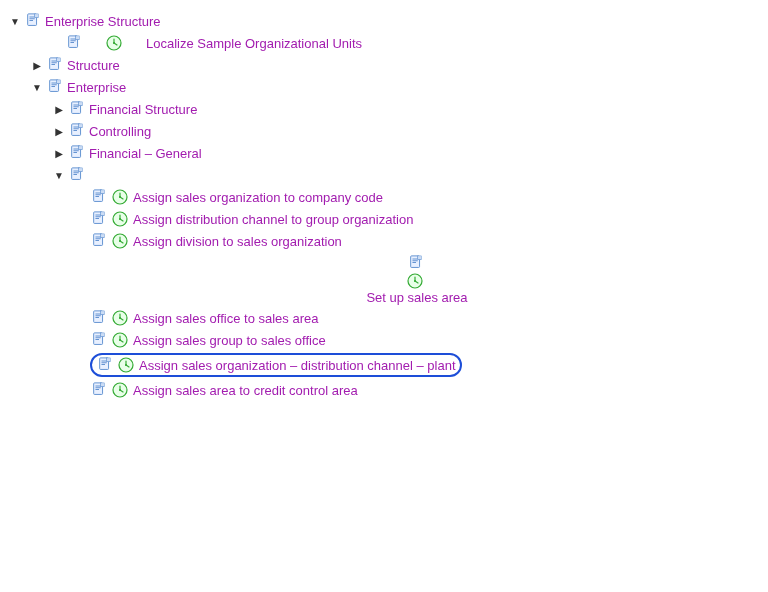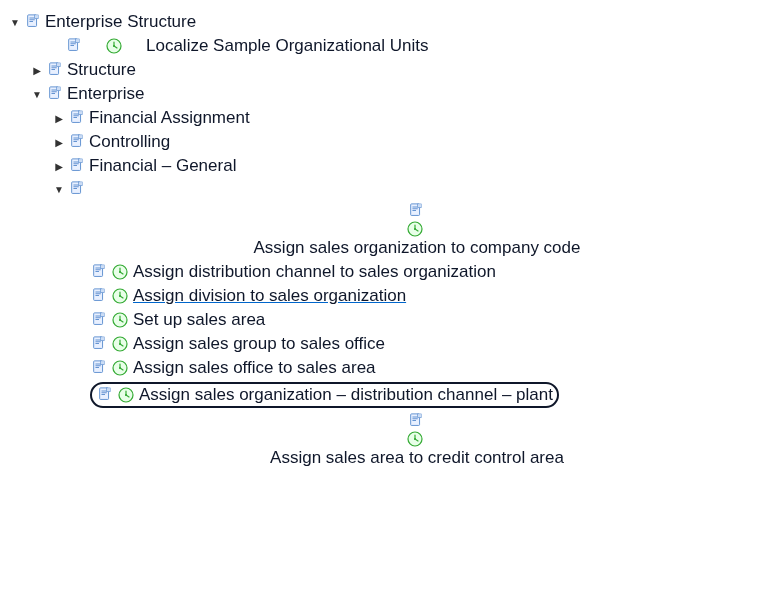--- a/index.html
+++ b/index.html
@@ -16,22 +16,22 @@
       padding: 10px 8px;
       background: #fff;
     }
     .tree-node {
       display: flex;
       align-items: center;
       padding: 2px 0;
       white-space: nowrap;
     }
     .tree-node-label {
-      color: #0f172a;
-      font-size: 17px;
+      color: #a21caf;
+      font-size: 13px;
       cursor: pointer;
     }
 
     .expander {
       display: inline-flex;
       align-items: center;
       justify-content: center;
       width: 14px;
       height: 14px;
       margin-right: 2px;
@@ -69,21 +69,21 @@
       margin-right: 4px;
       flex-shrink: 0;
     }
     .icon-clock svg {
       width: 16px;
       height: 16px;
     }
 
     
     .highlighted-row {
-      border: 2px solid #0f172a;
+      border: 2px solid #1d4ed8;
       border-radius: 14px;
       padding: 1px 4px;
       display: inline-flex;
       align-items: center;
     }
   </style>
 </head>
 <body>
 
 <div class="tree-container">
@@ -157,21 +157,21 @@
       <span class="icon-doc">
         <svg viewBox="0 0 16 18" xmlns="http://www.w3.org/2000/svg">
     <rect x="2" y="1" width="10" height="13" rx="1" fill="#e8f0ff" stroke="#5588cc" stroke-width="1"></rect>
     <rect x="4" y="4" width="6" height="1" fill="#5588cc"></rect>
     <rect x="4" y="6" width="6" height="1" fill="#5588cc"></rect>
     <rect x="4" y="8" width="4" height="1" fill="#5588cc"></rect>
     <polygon points="10,1 14,5 10,5" fill="#b8ccee" stroke="#5588cc" stroke-width="0.5"></polygon>
     <rect x="10" y="1" width="4" height="4" rx="0" fill="#ccddf5" stroke="#5588cc" stroke-width="0.5"></rect>
   </svg>
       </span>
-      <span class="tree-node-label">Financial Assignment</span>
+      <span class="tree-node-label">Financial Structure</span>
     </div>
     <div class="tree-node" style="padding-left: 44px;">
       <span class="expander">▶</span>
       <span class="icon-doc">
         <svg viewBox="0 0 16 18" xmlns="http://www.w3.org/2000/svg">
     <rect x="2" y="1" width="10" height="13" rx="1" fill="#e8f0ff" stroke="#5588cc" stroke-width="1"></rect>
     <rect x="4" y="4" width="6" height="1" fill="#5588cc"></rect>
     <rect x="4" y="6" width="6" height="1" fill="#5588cc"></rect>
     <rect x="4" y="8" width="4" height="1" fill="#5588cc"></rect>
     <polygon points="10,1 14,5 10,5" fill="#b8ccee" stroke="#5588cc" stroke-width="0.5"></polygon>
@@ -200,106 +200,106 @@
         <svg viewBox="0 0 16 18" xmlns="http://www.w3.org/2000/svg">
     <rect x="2" y="1" width="10" height="13" rx="1" fill="#e8f0ff" stroke="#5588cc" stroke-width="1"></rect>
     <rect x="4" y="4" width="6" height="1" fill="#5588cc"></rect>
     <rect x="4" y="6" width="6" height="1" fill="#5588cc"></rect>
     <rect x="4" y="8" width="4" height="1" fill="#5588cc"></rect>
     <polygon points="10,1 14,5 10,5" fill="#b8ccee" stroke="#5588cc" stroke-width="0.5"></polygon>
     <rect x="10" y="1" width="4" height="4" rx="0" fill="#ccddf5" stroke="#5588cc" stroke-width="0.5"></rect>
   </svg>
       </span>
     </div>
+    <div class="tree-node" style="padding-left: 66px;">
+      <span class="expander-spacer"></span>
+      <span class="icon-doc">
+        <svg viewBox="0 0 16 18" xmlns="http://www.w3.org/2000/svg">
+    <rect x="2" y="1" width="10" height="13" rx="1" fill="#e8f0ff" stroke="#5588cc" stroke-width="1"></rect>
+    <rect x="4" y="4" width="6" height="1" fill="#5588cc"></rect>
+    <rect x="4" y="6" width="6" height="1" fill="#5588cc"></rect>
+    <rect x="4" y="8" width="4" height="1" fill="#5588cc"></rect>
+    <polygon points="10,1 14,5 10,5" fill="#b8ccee" stroke="#5588cc" stroke-width="0.5"></polygon>
+    <rect x="10" y="1" width="4" height="4" rx="0" fill="#ccddf5" stroke="#5588cc" stroke-width="0.5"></rect>
+  </svg>
+      </span>
+      <span class="icon-clock">
+        <svg viewBox="0 0 16 16" xmlns="http://www.w3.org/2000/svg">
+    <circle cx="8" cy="8" r="7" fill="#e8ffe8" stroke="#33aa33" stroke-width="1.2"></circle>
+    <line x1="8" y1="8" x2="8" y2="4" stroke="#33aa33" stroke-width="1.2" stroke-linecap="round"></line>
+    <line x1="8" y1="8" x2="11" y2="10" stroke="#33aa33" stroke-width="1.2" stroke-linecap="round"></line>
+    <circle cx="8" cy="8" r="1" fill="#33aa33"></circle>
+  </svg>
+      </span>
+      <span class="tree-node-label">Assign sales organization to company code</span>
+    </div>
+    <div class="tree-node" style="padding-left: 66px;">
+      <span class="expander-spacer"></span>
+      <span class="icon-doc">
+        <svg viewBox="0 0 16 18" xmlns="http://www.w3.org/2000/svg">
+    <rect x="2" y="1" width="10" height="13" rx="1" fill="#e8f0ff" stroke="#5588cc" stroke-width="1"></rect>
+    <rect x="4" y="4" width="6" height="1" fill="#5588cc"></rect>
+    <rect x="4" y="6" width="6" height="1" fill="#5588cc"></rect>
+    <rect x="4" y="8" width="4" height="1" fill="#5588cc"></rect>
+    <polygon points="10,1 14,5 10,5" fill="#b8ccee" stroke="#5588cc" stroke-width="0.5"></polygon>
+    <rect x="10" y="1" width="4" height="4" rx="0" fill="#ccddf5" stroke="#5588cc" stroke-width="0.5"></rect>
+  </svg>
+      </span>
+      <span class="icon-clock">
+        <svg viewBox="0 0 16 16" xmlns="http://www.w3.org/2000/svg">
+    <circle cx="8" cy="8" r="7" fill="#e8ffe8" stroke="#33aa33" stroke-width="1.2"></circle>
+    <line x1="8" y1="8" x2="8" y2="4" stroke="#33aa33" stroke-width="1.2" stroke-linecap="round"></line>
+    <line x1="8" y1="8" x2="11" y2="10" stroke="#33aa33" stroke-width="1.2" stroke-linecap="round"></line>
+    <circle cx="8" cy="8" r="1" fill="#33aa33"></circle>
+  </svg>
+      </span>
+      <span class="tree-node-label">Assign distribution channel to group organization</span>
+    </div>
+    <div class="tree-node" style="padding-left: 66px;">
+      <span class="expander-spacer"></span>
+      <span class="icon-doc">
+        <svg viewBox="0 0 16 18" xmlns="http://www.w3.org/2000/svg">
+    <rect x="2" y="1" width="10" height="13" rx="1" fill="#e8f0ff" stroke="#5588cc" stroke-width="1"></rect>
+    <rect x="4" y="4" width="6" height="1" fill="#5588cc"></rect>
+    <rect x="4" y="6" width="6" height="1" fill="#5588cc"></rect>
+    <rect x="4" y="8" width="4" height="1" fill="#5588cc"></rect>
+    <polygon points="10,1 14,5 10,5" fill="#b8ccee" stroke="#5588cc" stroke-width="0.5"></polygon>
+    <rect x="10" y="1" width="4" height="4" rx="0" fill="#ccddf5" stroke="#5588cc" stroke-width="0.5"></rect>
+  </svg>
+      </span>
+      <span class="icon-clock">
+        <svg viewBox="0 0 16 16" xmlns="http://www.w3.org/2000/svg">
+    <circle cx="8" cy="8" r="7" fill="#e8ffe8" stroke="#33aa33" stroke-width="1.2"></circle>
+    <line x1="8" y1="8" x2="8" y2="4" stroke="#33aa33" stroke-width="1.2" stroke-linecap="round"></line>
+    <line x1="8" y1="8" x2="11" y2="10" stroke="#33aa33" stroke-width="1.2" stroke-linecap="round"></line>
+    <circle cx="8" cy="8" r="1" fill="#33aa33"></circle>
+  </svg>
+      </span>
+      <span class="tree-node-label">Assign division to sales organization</span>
+    </div>
     <div class="tree-node" style="padding-left: 66px; flex-direction: column;">
       <span class="expander-spacer"></span>
       <span class="icon-doc">
         <svg viewBox="0 0 16 18" xmlns="http://www.w3.org/2000/svg">
     <rect x="2" y="1" width="10" height="13" rx="1" fill="#e8f0ff" stroke="#5588cc" stroke-width="1"></rect>
     <rect x="4" y="4" width="6" height="1" fill="#5588cc"></rect>
     <rect x="4" y="6" width="6" height="1" fill="#5588cc"></rect>
     <rect x="4" y="8" width="4" height="1" fill="#5588cc"></rect>
     <polygon points="10,1 14,5 10,5" fill="#b8ccee" stroke="#5588cc" stroke-width="0.5"></polygon>
     <rect x="10" y="1" width="4" height="4" rx="0" fill="#ccddf5" stroke="#5588cc" stroke-width="0.5"></rect>
   </svg>
       </span>
       <span class="icon-clock">
         <svg viewBox="0 0 16 16" xmlns="http://www.w3.org/2000/svg">
     <circle cx="8" cy="8" r="7" fill="#e8ffe8" stroke="#33aa33" stroke-width="1.2"></circle>
     <line x1="8" y1="8" x2="8" y2="4" stroke="#33aa33" stroke-width="1.2" stroke-linecap="round"></line>
     <line x1="8" y1="8" x2="11" y2="10" stroke="#33aa33" stroke-width="1.2" stroke-linecap="round"></line>
     <circle cx="8" cy="8" r="1" fill="#33aa33"></circle>
   </svg>
       </span>
-      <span class="tree-node-label">Assign sales organization to company code</span>
-    </div>
-    <div class="tree-node" style="padding-left: 66px;">
-      <span class="expander-spacer"></span>
-      <span class="icon-doc">
-        <svg viewBox="0 0 16 18" xmlns="http://www.w3.org/2000/svg">
-    <rect x="2" y="1" width="10" height="13" rx="1" fill="#e8f0ff" stroke="#5588cc" stroke-width="1"></rect>
-    <rect x="4" y="4" width="6" height="1" fill="#5588cc"></rect>
-    <rect x="4" y="6" width="6" height="1" fill="#5588cc"></rect>
-    <rect x="4" y="8" width="4" height="1" fill="#5588cc"></rect>
-    <polygon points="10,1 14,5 10,5" fill="#b8ccee" stroke="#5588cc" stroke-width="0.5"></polygon>
-    <rect x="10" y="1" width="4" height="4" rx="0" fill="#ccddf5" stroke="#5588cc" stroke-width="0.5"></rect>
-  </svg>
-      </span>
-      <span class="icon-clock">
-        <svg viewBox="0 0 16 16" xmlns="http://www.w3.org/2000/svg">
-    <circle cx="8" cy="8" r="7" fill="#e8ffe8" stroke="#33aa33" stroke-width="1.2"></circle>
-    <line x1="8" y1="8" x2="8" y2="4" stroke="#33aa33" stroke-width="1.2" stroke-linecap="round"></line>
-    <line x1="8" y1="8" x2="11" y2="10" stroke="#33aa33" stroke-width="1.2" stroke-linecap="round"></line>
-    <circle cx="8" cy="8" r="1" fill="#33aa33"></circle>
-  </svg>
-      </span>
-      <span class="tree-node-label">Assign distribution channel to sales organization</span>
-    </div>
-    <div class="tree-node" style="padding-left: 66px; text-decoration: underline;">
-      <span class="expander-spacer"></span>
-      <span class="icon-doc">
-        <svg viewBox="0 0 16 18" xmlns="http://www.w3.org/2000/svg">
-    <rect x="2" y="1" width="10" height="13" rx="1" fill="#e8f0ff" stroke="#5588cc" stroke-width="1"></rect>
-    <rect x="4" y="4" width="6" height="1" fill="#5588cc"></rect>
-    <rect x="4" y="6" width="6" height="1" fill="#5588cc"></rect>
-    <rect x="4" y="8" width="4" height="1" fill="#5588cc"></rect>
-    <polygon points="10,1 14,5 10,5" fill="#b8ccee" stroke="#5588cc" stroke-width="0.5"></polygon>
-    <rect x="10" y="1" width="4" height="4" rx="0" fill="#ccddf5" stroke="#5588cc" stroke-width="0.5"></rect>
-  </svg>
-      </span>
-      <span class="icon-clock">
-        <svg viewBox="0 0 16 16" xmlns="http://www.w3.org/2000/svg">
-    <circle cx="8" cy="8" r="7" fill="#e8ffe8" stroke="#33aa33" stroke-width="1.2"></circle>
-    <line x1="8" y1="8" x2="8" y2="4" stroke="#33aa33" stroke-width="1.2" stroke-linecap="round"></line>
-    <line x1="8" y1="8" x2="11" y2="10" stroke="#33aa33" stroke-width="1.2" stroke-linecap="round"></line>
-    <circle cx="8" cy="8" r="1" fill="#33aa33"></circle>
-  </svg>
-      </span>
-      <span class="tree-node-label">Assign division to sales organization</span>
-    </div>
-    <div class="tree-node" style="padding-left: 66px;">
-      <span class="expander-spacer"></span>
-      <span class="icon-doc">
-        <svg viewBox="0 0 16 18" xmlns="http://www.w3.org/2000/svg">
-    <rect x="2" y="1" width="10" height="13" rx="1" fill="#e8f0ff" stroke="#5588cc" stroke-width="1"></rect>
-    <rect x="4" y="4" width="6" height="1" fill="#5588cc"></rect>
-    <rect x="4" y="6" width="6" height="1" fill="#5588cc"></rect>
-    <rect x="4" y="8" width="4" height="1" fill="#5588cc"></rect>
-    <polygon points="10,1 14,5 10,5" fill="#b8ccee" stroke="#5588cc" stroke-width="0.5"></polygon>
-    <rect x="10" y="1" width="4" height="4" rx="0" fill="#ccddf5" stroke="#5588cc" stroke-width="0.5"></rect>
-  </svg>
-      </span>
-      <span class="icon-clock">
-        <svg viewBox="0 0 16 16" xmlns="http://www.w3.org/2000/svg">
-    <circle cx="8" cy="8" r="7" fill="#e8ffe8" stroke="#33aa33" stroke-width="1.2"></circle>
-    <line x1="8" y1="8" x2="8" y2="4" stroke="#33aa33" stroke-width="1.2" stroke-linecap="round"></line>
-    <line x1="8" y1="8" x2="11" y2="10" stroke="#33aa33" stroke-width="1.2" stroke-linecap="round"></line>
-    <circle cx="8" cy="8" r="1" fill="#33aa33"></circle>
-  </svg>
-      </span>
       <span class="tree-node-label">Set up sales area</span>
     </div>
     <div class="tree-node" style="padding-left: 66px;">
       <span class="expander-spacer"></span>
       <span class="icon-doc">
         <svg viewBox="0 0 16 18" xmlns="http://www.w3.org/2000/svg">
     <rect x="2" y="1" width="10" height="13" rx="1" fill="#e8f0ff" stroke="#5588cc" stroke-width="1"></rect>
     <rect x="4" y="4" width="6" height="1" fill="#5588cc"></rect>
     <rect x="4" y="6" width="6" height="1" fill="#5588cc"></rect>
     <rect x="4" y="8" width="4" height="1" fill="#5588cc"></rect>
@@ -308,43 +308,43 @@
   </svg>
       </span>
       <span class="icon-clock">
         <svg viewBox="0 0 16 16" xmlns="http://www.w3.org/2000/svg">
     <circle cx="8" cy="8" r="7" fill="#e8ffe8" stroke="#33aa33" stroke-width="1.2"></circle>
     <line x1="8" y1="8" x2="8" y2="4" stroke="#33aa33" stroke-width="1.2" stroke-linecap="round"></line>
     <line x1="8" y1="8" x2="11" y2="10" stroke="#33aa33" stroke-width="1.2" stroke-linecap="round"></line>
     <circle cx="8" cy="8" r="1" fill="#33aa33"></circle>
   </svg>
       </span>
+      <span class="tree-node-label">Assign sales office to sales area</span>
+    </div>
+    <div class="tree-node" style="padding-left: 66px;">
+      <span class="expander-spacer"></span>
+      <span class="icon-doc">
+        <svg viewBox="0 0 16 18" xmlns="http://www.w3.org/2000/svg">
+    <rect x="2" y="1" width="10" height="13" rx="1" fill="#e8f0ff" stroke="#5588cc" stroke-width="1"></rect>
+    <rect x="4" y="4" width="6" height="1" fill="#5588cc"></rect>
+    <rect x="4" y="6" width="6" height="1" fill="#5588cc"></rect>
+    <rect x="4" y="8" width="4" height="1" fill="#5588cc"></rect>
+    <polygon points="10,1 14,5 10,5" fill="#b8ccee" stroke="#5588cc" stroke-width="0.5"></polygon>
+    <rect x="10" y="1" width="4" height="4" rx="0" fill="#ccddf5" stroke="#5588cc" stroke-width="0.5"></rect>
+  </svg>
+      </span>
+      <span class="icon-clock">
+        <svg viewBox="0 0 16 16" xmlns="http://www.w3.org/2000/svg">
+    <circle cx="8" cy="8" r="7" fill="#e8ffe8" stroke="#33aa33" stroke-width="1.2"></circle>
+    <line x1="8" y1="8" x2="8" y2="4" stroke="#33aa33" stroke-width="1.2" stroke-linecap="round"></line>
+    <line x1="8" y1="8" x2="11" y2="10" stroke="#33aa33" stroke-width="1.2" stroke-linecap="round"></line>
+    <circle cx="8" cy="8" r="1" fill="#33aa33"></circle>
+  </svg>
+      </span>
       <span class="tree-node-label">Assign sales group to sales office</span>
-    </div>
-    <div class="tree-node" style="padding-left: 66px;">
-      <span class="expander-spacer"></span>
-      <span class="icon-doc">
-        <svg viewBox="0 0 16 18" xmlns="http://www.w3.org/2000/svg">
-    <rect x="2" y="1" width="10" height="13" rx="1" fill="#e8f0ff" stroke="#5588cc" stroke-width="1"></rect>
-    <rect x="4" y="4" width="6" height="1" fill="#5588cc"></rect>
-    <rect x="4" y="6" width="6" height="1" fill="#5588cc"></rect>
-    <rect x="4" y="8" width="4" height="1" fill="#5588cc"></rect>
-    <polygon points="10,1 14,5 10,5" fill="#b8ccee" stroke="#5588cc" stroke-width="0.5"></polygon>
-    <rect x="10" y="1" width="4" height="4" rx="0" fill="#ccddf5" stroke="#5588cc" stroke-width="0.5"></rect>
-  </svg>
-      </span>
-      <span class="icon-clock">
-        <svg viewBox="0 0 16 16" xmlns="http://www.w3.org/2000/svg">
-    <circle cx="8" cy="8" r="7" fill="#e8ffe8" stroke="#33aa33" stroke-width="1.2"></circle>
-    <line x1="8" y1="8" x2="8" y2="4" stroke="#33aa33" stroke-width="1.2" stroke-linecap="round"></line>
-    <line x1="8" y1="8" x2="11" y2="10" stroke="#33aa33" stroke-width="1.2" stroke-linecap="round"></line>
-    <circle cx="8" cy="8" r="1" fill="#33aa33"></circle>
-  </svg>
-      </span>
-      <span class="tree-node-label">Assign sales office to sales area</span>
     </div>
     <div class="tree-node" style="padding-left: 66px;">
       <span class="expander-spacer"></span>
       <span class="highlighted-row">
         <span class="icon-doc">
           <svg viewBox="0 0 16 18" xmlns="http://www.w3.org/2000/svg">
     <rect x="2" y="1" width="10" height="13" rx="1" fill="#e8f0ff" stroke="#5588cc" stroke-width="1"></rect>
     <rect x="4" y="4" width="6" height="1" fill="#5588cc"></rect>
     <rect x="4" y="6" width="6" height="1" fill="#5588cc"></rect>
     <rect x="4" y="8" width="4" height="1" fill="#5588cc"></rect>
@@ -356,21 +356,21 @@
           <svg viewBox="0 0 16 16" xmlns="http://www.w3.org/2000/svg">
     <circle cx="8" cy="8" r="7" fill="#e8ffe8" stroke="#33aa33" stroke-width="1.2"></circle>
     <line x1="8" y1="8" x2="8" y2="4" stroke="#33aa33" stroke-width="1.2" stroke-linecap="round"></line>
     <line x1="8" y1="8" x2="11" y2="10" stroke="#33aa33" stroke-width="1.2" stroke-linecap="round"></line>
     <circle cx="8" cy="8" r="1" fill="#33aa33"></circle>
   </svg>
         </span>
         <span class="tree-node-label">Assign sales organization – distribution channel – plant</span>
       </span>
     </div>
-    <div class="tree-node" style="padding-left: 66px; flex-direction: column;">
+    <div class="tree-node" style="padding-left: 66px;">
       <span class="expander-spacer"></span>
       <span class="icon-doc">
         <svg viewBox="0 0 16 18" xmlns="http://www.w3.org/2000/svg">
     <rect x="2" y="1" width="10" height="13" rx="1" fill="#e8f0ff" stroke="#5588cc" stroke-width="1"></rect>
     <rect x="4" y="4" width="6" height="1" fill="#5588cc"></rect>
     <rect x="4" y="6" width="6" height="1" fill="#5588cc"></rect>
     <rect x="4" y="8" width="4" height="1" fill="#5588cc"></rect>
     <polygon points="10,1 14,5 10,5" fill="#b8ccee" stroke="#5588cc" stroke-width="0.5"></polygon>
     <rect x="10" y="1" width="4" height="4" rx="0" fill="#ccddf5" stroke="#5588cc" stroke-width="0.5"></rect>
   </svg>

